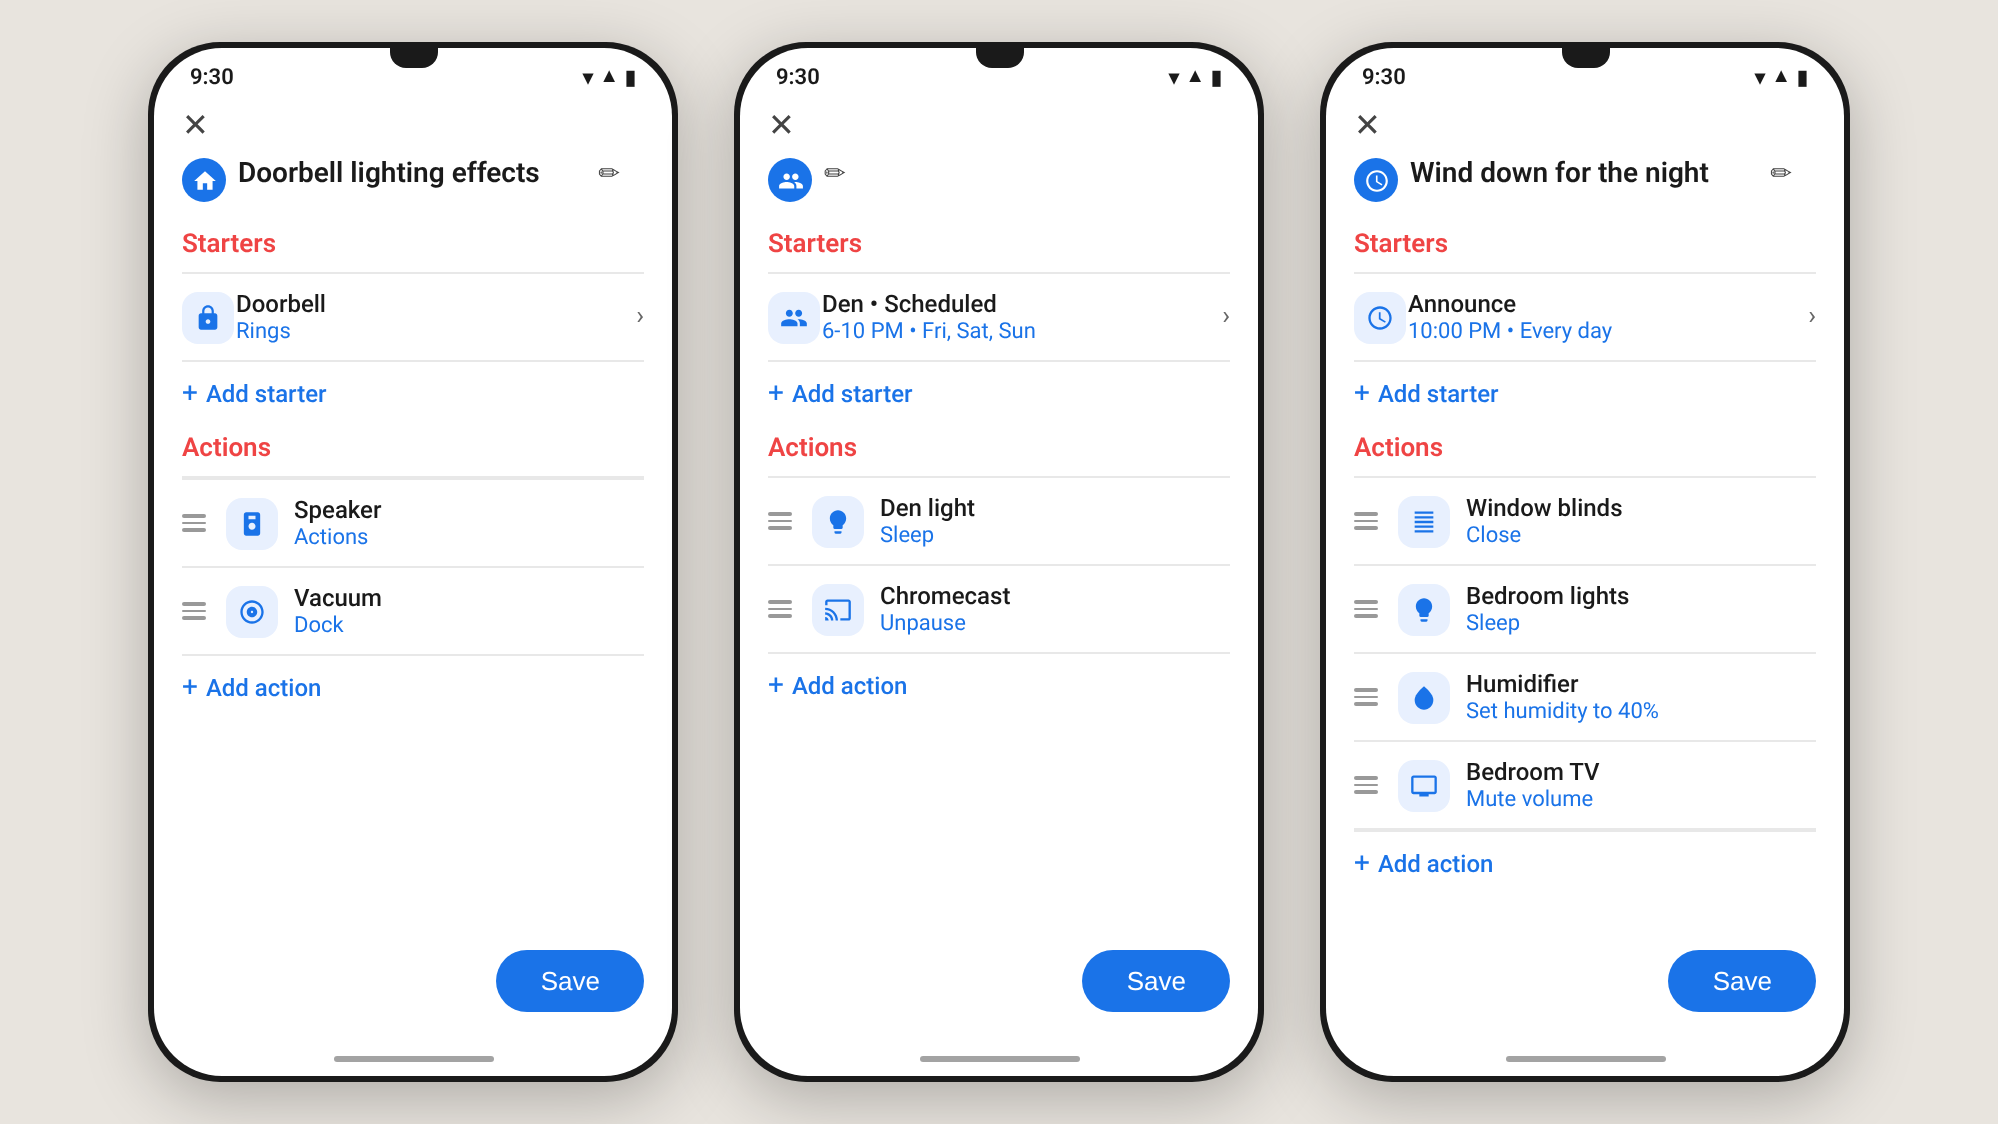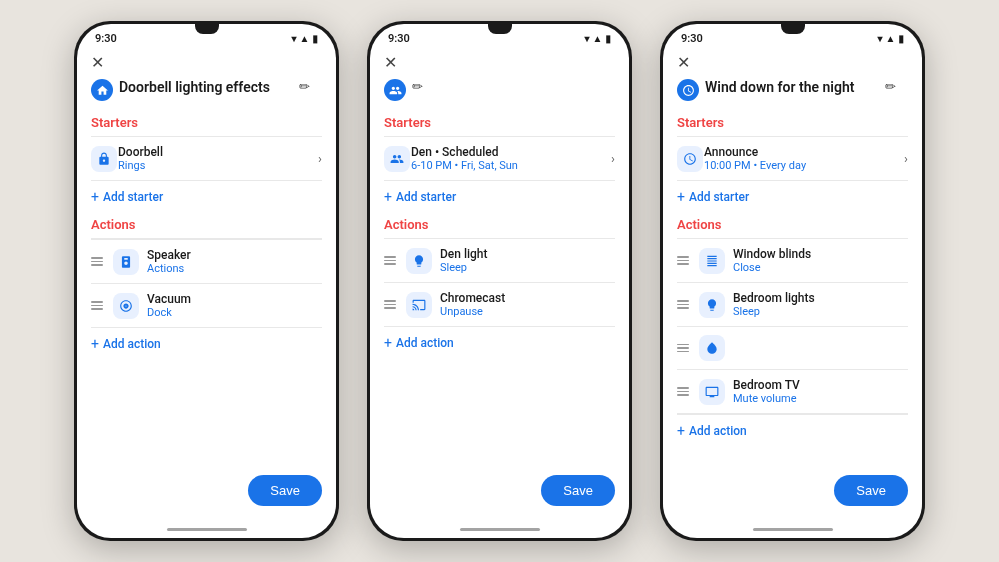--- a/index.html
+++ b/index.html
@@ -513,20 +513,24 @@
           <div class="drag-handle">
             <span></span>
             <span></span>
             <span></span>
           </div>
           <div class="item-icon">
             <svg viewBox="0 0 24 24" xmlns="http://www.w3.org/2000/svg">
               <path d="M12 2c-5.33 4.55-8 8.48-8 11.8 0 4.98 3.8 8.2 8 8.2s8-3.22 8-8.2c0-3.32-2.67-7.25-8-11.8z"></path>
             </svg>
           </div>
+          <div class="item-text-group">
+            <span class="item-title">Humidifier</span>
+            <span class="item-subtitle">Set humidity to 40%</span>
+          </div>
         </div>
         <div class="divider"></div>
         <div class="action-item">
           <div class="drag-handle">
             <span></span>
             <span></span>
             <span></span>
           </div>
           <div class="item-icon">
             <svg viewBox="0 0 24 24" xmlns="http://www.w3.org/2000/svg">

